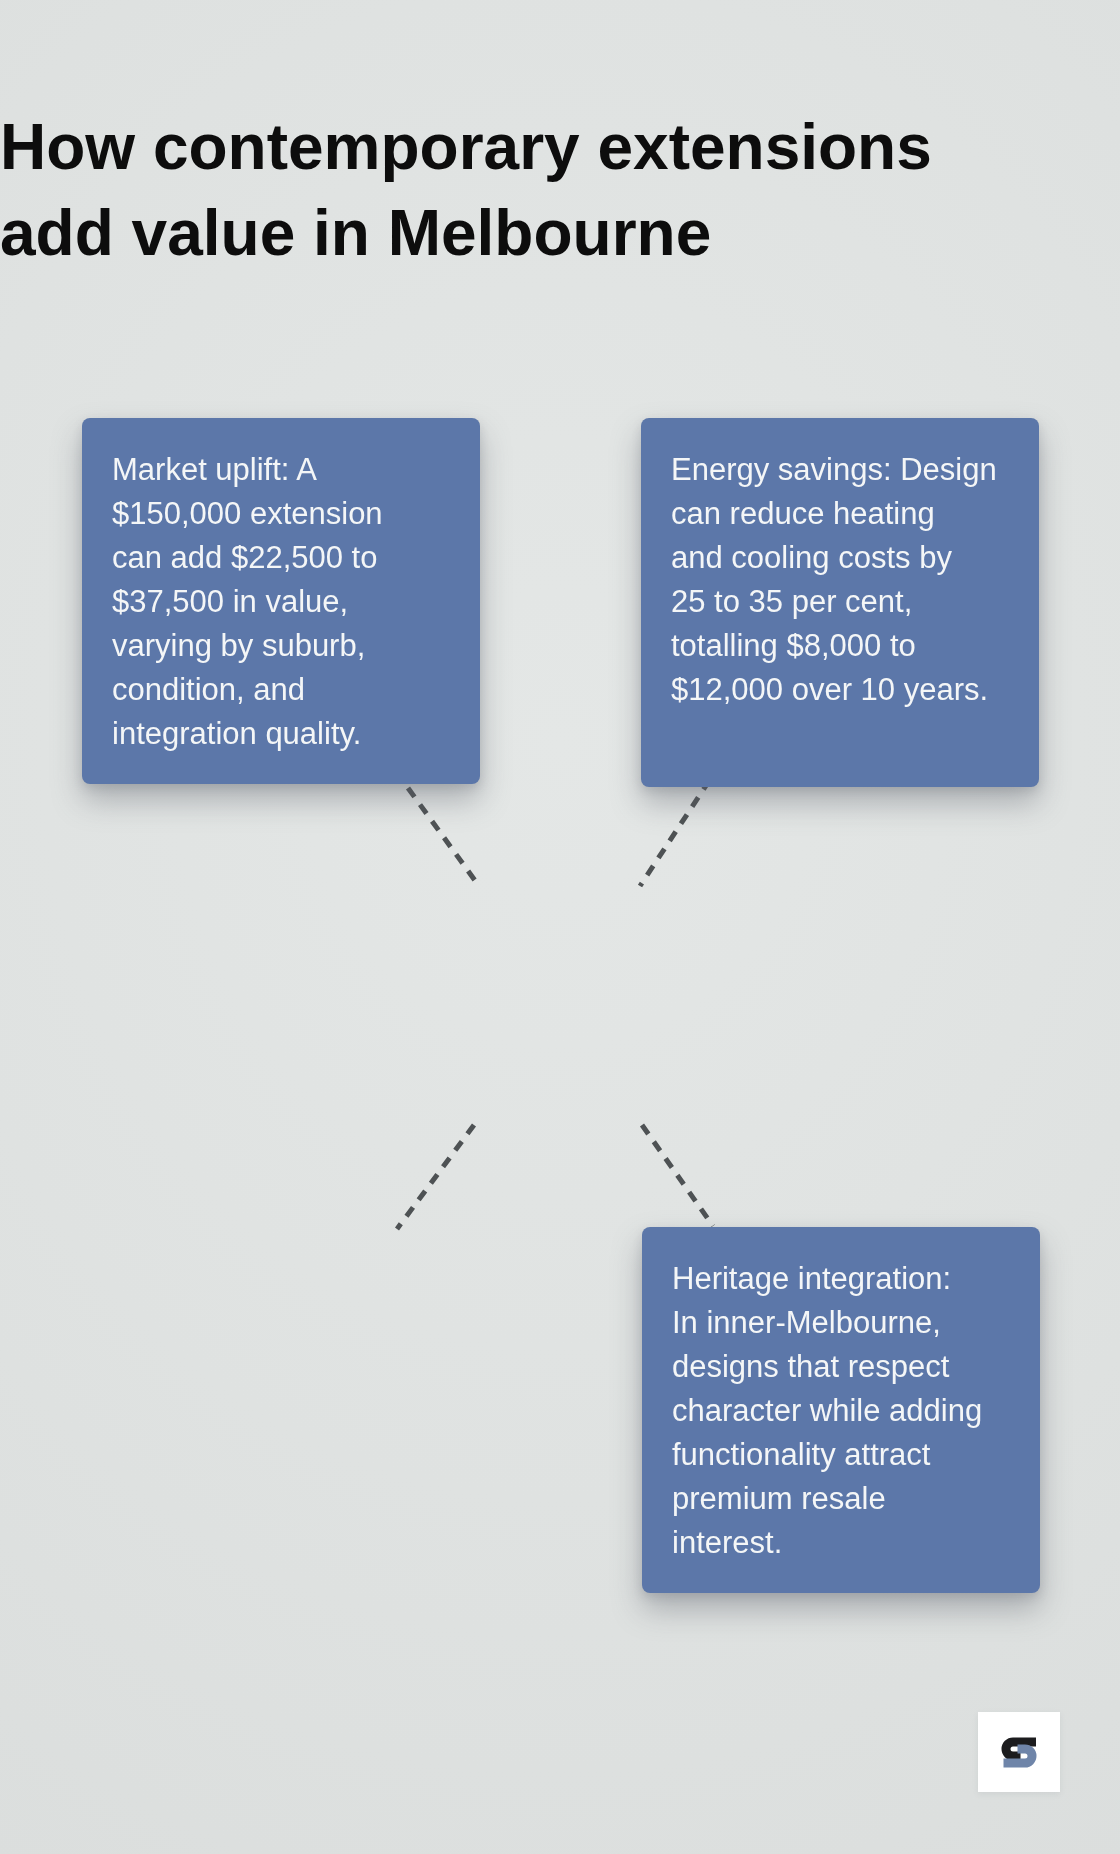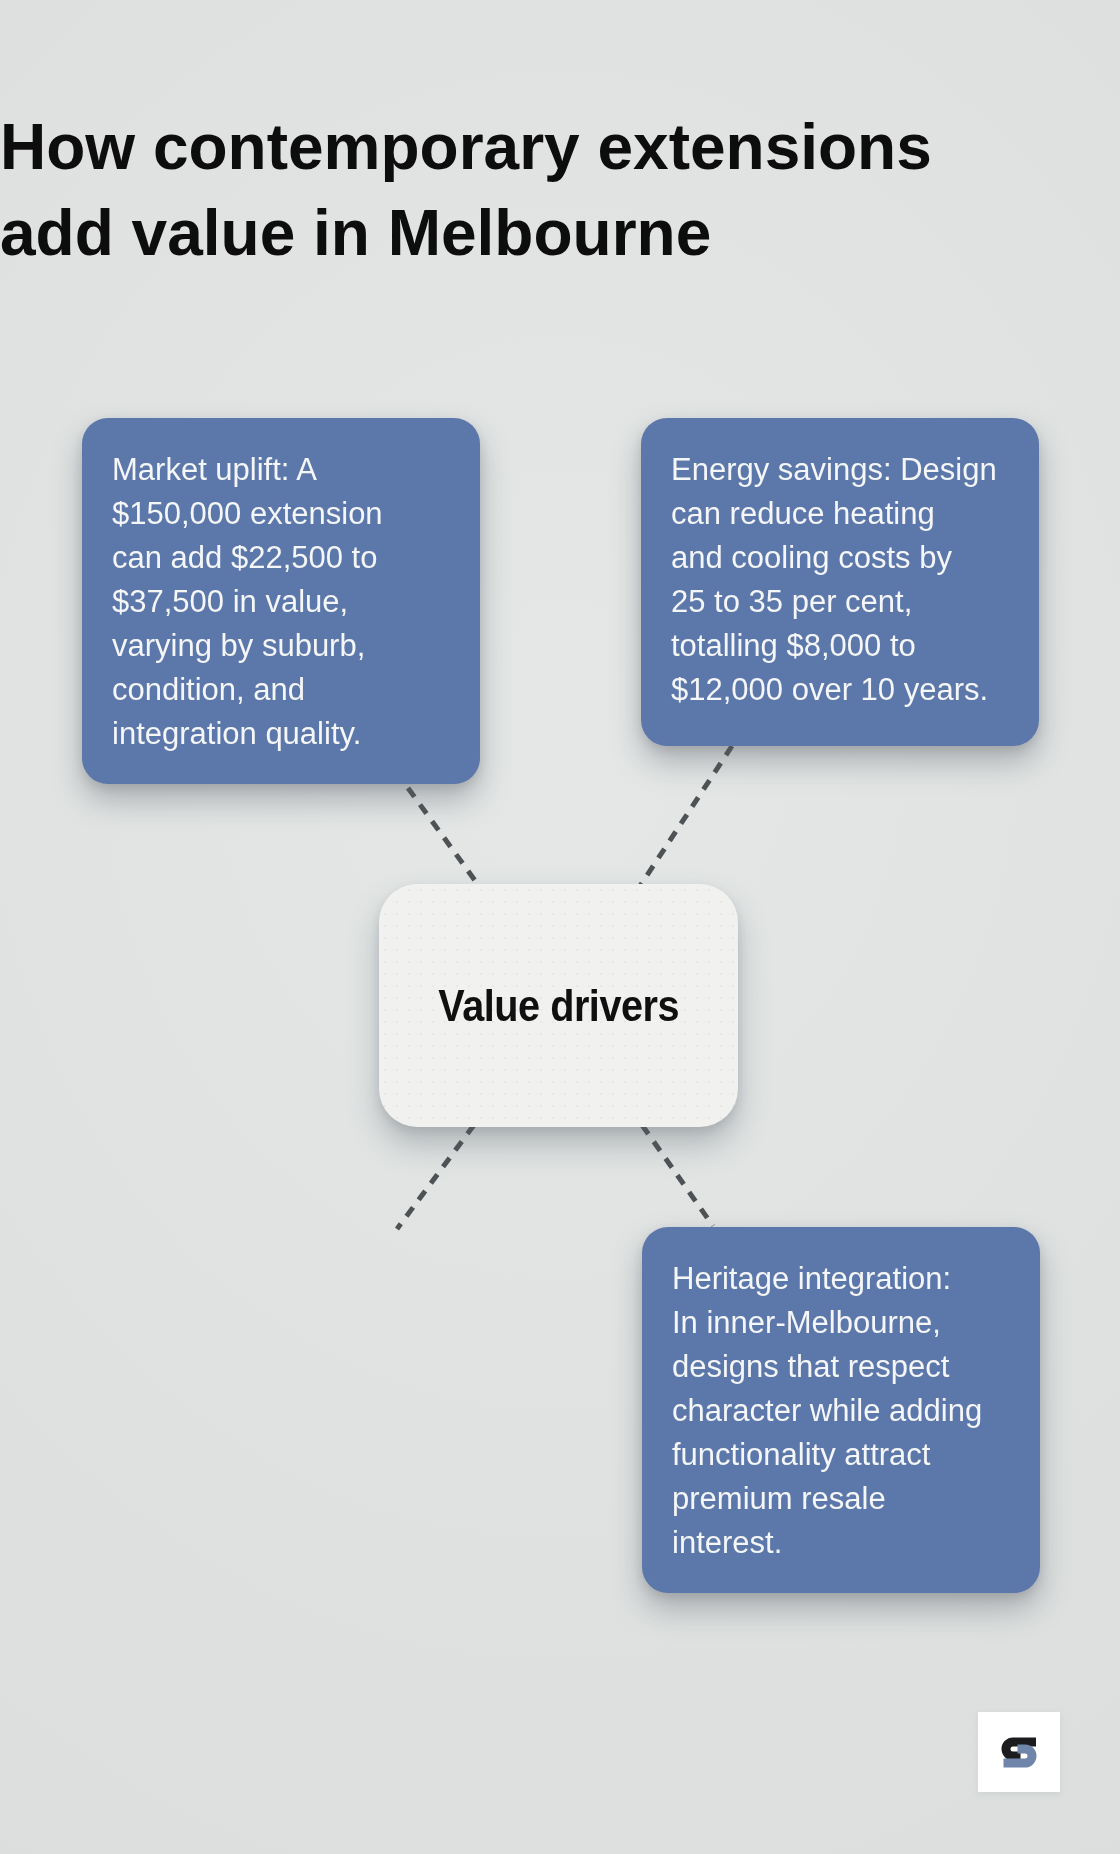--- a/index.html
+++ b/index.html
@@ -32,34 +32,34 @@
     width: 1120px; height: 1854px;
   }
   .connectors line {
     stroke: #4e5254;
     stroke-width: 5;
     stroke-dasharray: 11 9.5;
   }
   .card {
     position: absolute;
     background: #5c77a9;
-    border-radius: 26px;
+    border-radius: 8px;
     box-shadow: 0 16px 30px rgba(90, 96, 105, 0.40), 0 4px 10px rgba(90, 96, 105, 0.18);
     box-sizing: border-box;
     padding: 30px 24px 32px 30px;
   }
   .card-text {
     margin: 0;
     color: #f4f6f7;
     font-size: 31px;
     line-height: 44px;
     white-space: pre-line;
   }
   .card-tl { left: 82px;  top: 418px;  width: 398px; height: 366px; }
-  .card-tr { left: 641px; top: 418px;  width: 398px; height: 328px; }
+  .card-tr { left: 641px; top: 418px;  width: 398px; height: 369px; }
   .card-bl { left: 80px;  top: 1227px; width: 405px; height: 322px; }
   .card-br { left: 642px; top: 1227px; width: 398px; height: 366px; }
   .center-node {
     position: absolute;
     left: 379px; top: 884px;
     width: 359px; height: 243px;
     background-color: #f1f2f0;
     background-image: radial-gradient(rgba(70,74,70,0.055) 1.2px, rgba(0,0,0,0) 1.3px);
     background-size: 12px 12px;
     border-radius: 38px;
@@ -128,23 +128,20 @@
   <section class="card card-br">
     <p class="card-text">Heritage integration:
 In inner-Melbourne,
 designs that respect
 character while adding
 functionality attract
 premium resale
 interest.</p>
   </section>
 
-  <div class="center-node">
-    <span class="center-label">Value drivers</span>
-  </div>
 
   <div class="logo">
     <svg width="40" height="36" viewBox="0 0 40 36" xmlns="http://www.w3.org/2000/svg" aria-hidden="true">
       <path d="M 37 8 H 14 A 7 7 0 0 0 14 22 H 21.5" fill="none" stroke="#1c1c1e" stroke-width="9" stroke-linecap="butt"></path>
       <path d="M 18.5 15 H 26 A 7 7 0 0 1 26 29 H 4.5" fill="none" stroke="#6f85a9" stroke-width="9" stroke-linecap="butt"></path>
     </svg>
   </div>
 
 </div>
 

